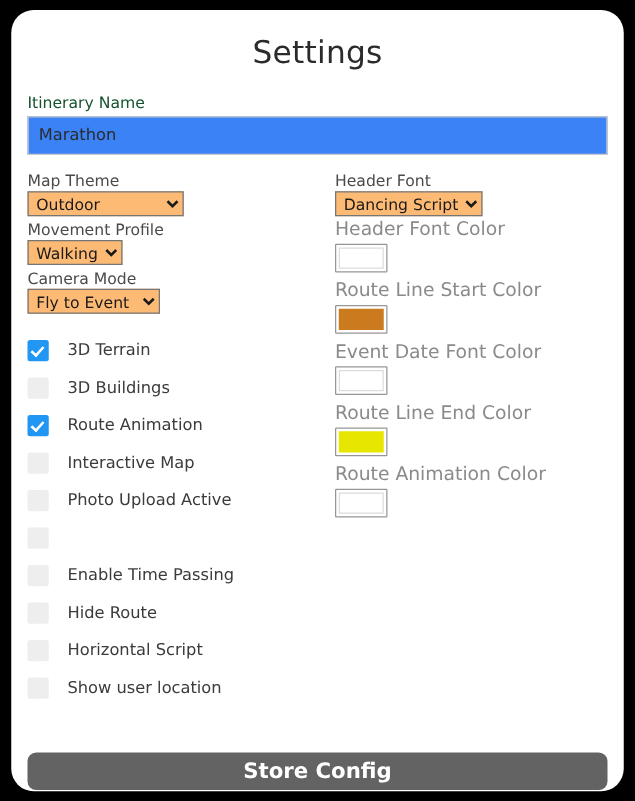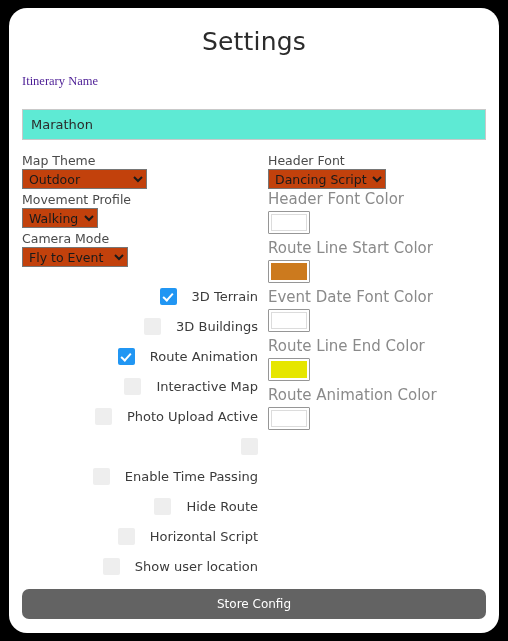--- a/index.html
+++ b/index.html
@@ -44,34 +44,33 @@
     letter-spacing: 0.2px;
   }
 
   
   .field-block {
     margin: 0;
     padding: 18px 13px 0 13px;
   }
   .field-label {
     font-size: 12.5px;
-    color: #4c1d95;
-    margin-bottom: 20px;
-    font-family: Liberation Serif, serif;
+    color: #14532d;
+    margin-bottom: 4px;
   }
   .text-input {
     display: block;
     box-sizing: border-box;
     width: 100%;
     height: 31px;
     padding: 4px 8px;
     font-size: 13px;
     font-family: "DejaVu Sans", sans-serif;
     color: #2b2b2b;
-    background: #5eead4;
+    background: #3b82f6;
     border: 1px solid #c9c9c9;
     border-radius: 0;
     outline: none;
   }
 
   
   .columns {
     position: relative;
     padding: 12px 13px 0 13px;
   }
@@ -93,40 +92,39 @@
   .select-label {
     font-size: 12.5px;
     color: #4a4a4a;
     line-height: 17px;
   }
   .native-select {
     display: inline-block;
     font-family: "DejaVu Sans", sans-serif;
     font-size: 12.5px;
     color: #1a1a1a;
-    background: #c2410c;
+    background: #fdba74;
     border: 1px solid #767676;
     border-radius: 0;
     padding: 1px 2px;
     height: 20px;
     line-height: 16px;
     box-sizing: border-box;
     outline: none;
   }
   .native-select.wide { width: 125px; }
 
   
   .checkbox-list {
     margin-top: 14px;
   }
   .checkbox-row {
     display: flex;
     align-items: center;
     height: 30px;
-    justify-content: flex-end;
   }
   .cb {
     width: 17px;
     height: 17px;
     box-sizing: border-box;
     flex: 0 0 17px;
     background: #eeeeee;
     border: none;
     border-radius: 2px;
     position: relative;
@@ -176,27 +174,27 @@
     border: 1px solid #dcdcdc;
     box-sizing: border-box;
   }
   .color-swatch.has-color > span { border: none; }
 
   
   .store-button {
     position: absolute;
     left: 13px;
     right: 13px;
-    bottom: 14px;
+    bottom: 1px;
     height: 30px;
     background: #636363;
     color: #ffffff;
     font-family: "DejaVu Sans", sans-serif;
-    font-size: 12px;
-    font-weight: normal;
+    font-size: 17px;
+    font-weight: bold;
     border: none;
     border-radius: 7px;
     cursor: pointer;
     outline: none;
     text-align: center;
     line-height: 30px;
     padding: 0;
   }
 </style>
 </head>

